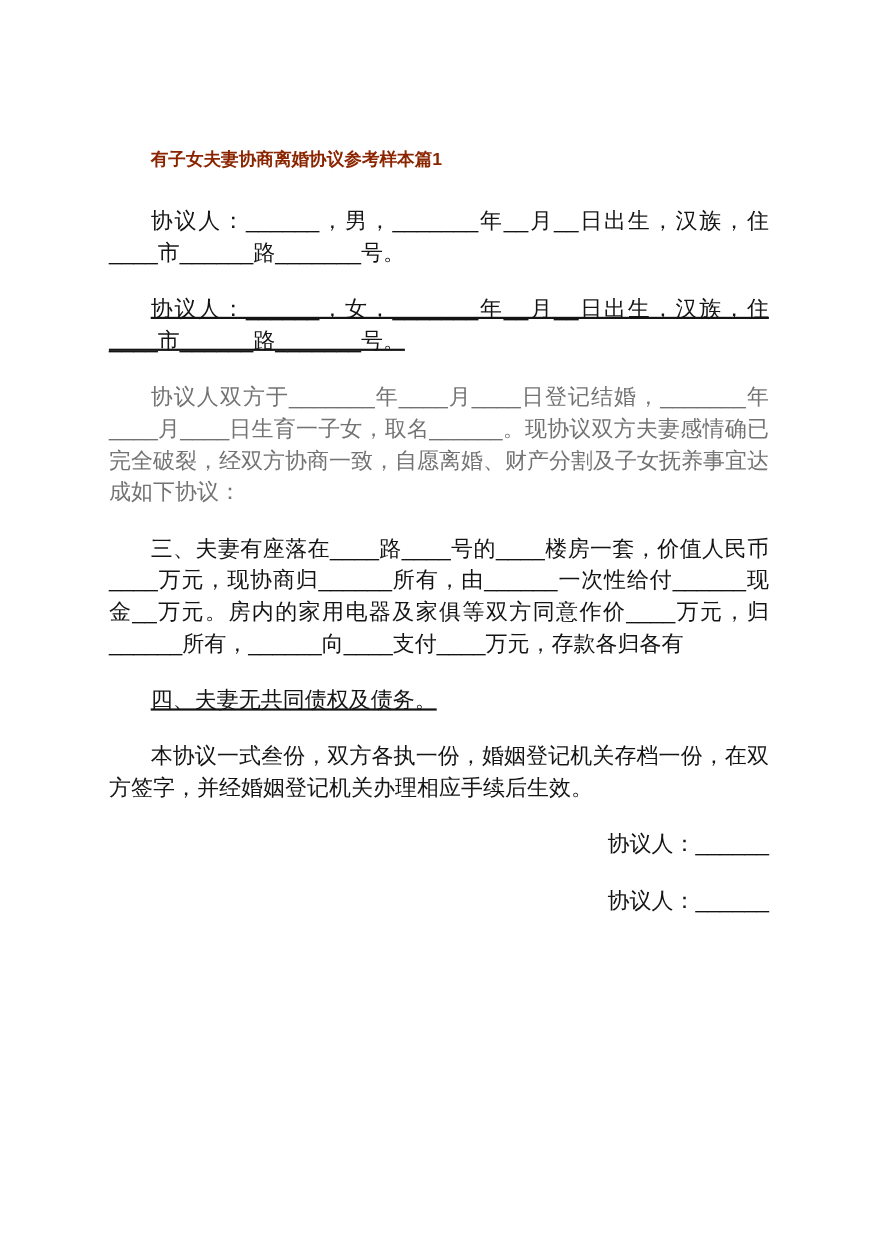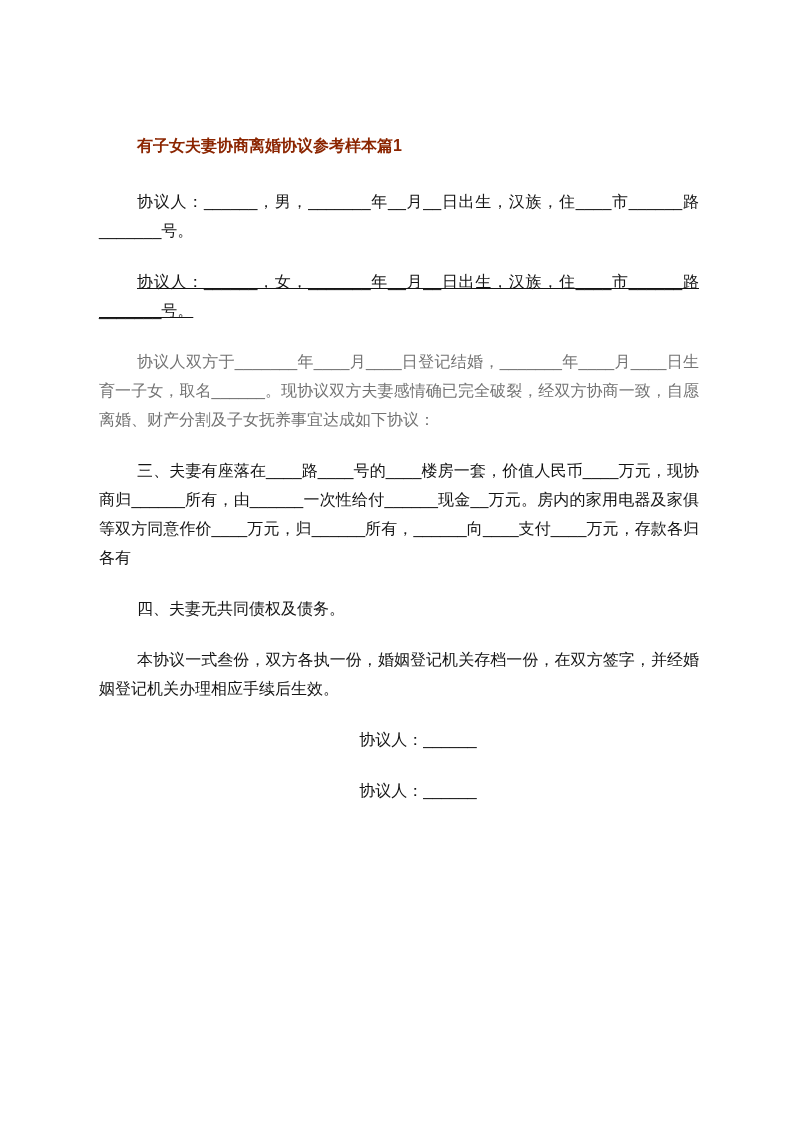--- a/index.html
+++ b/index.html
@@ -20,38 +20,38 @@
   }
   .doc-title {
     font-size: 16px;
     line-height: 29px;
     font-weight: bold;
     text-indent: 38px;
     margin: 0 0 27px 0;
     white-space: nowrap;
   }
   .para {
-    font-size: 16px;
+    font-size: 20px;
     line-height: 29px;
     margin: 0 0 22px 0;
     text-align: justify;
     text-indent: 38px;
     word-break: normal;
   }
   .sig {
-    text-align: center;
+    text-align: right;
   }
 </style>
 </head>
 <body>
 
 <div class="page" style="background: rgb(255, 255, 255);">
   <h1 class="doc-title" style="color: rgb(139, 37, 0);">有子女夫妻协商离婚协议参考样本篇1</h1>
 
   <p class="para" style="color: rgb(20, 20, 20);">协议人：______，男，_______年__月__日出生，汉族，住____市______路_______号。</p>
   <p class="para" style="color: rgb(20, 20, 20); text-decoration: underline;">协议人：______，女，_______年__月__日出生，汉族，住____市______路_______号。</p>
   <p class="para" style="color: #737373;">协议人双方于_______年____月____日登记结婚，_______年____月____日生育一子女，取名______。现协议双方夫妻感情确已完全破裂，经双方协商一致，自愿离婚、财产分割及子女抚养事宜达成如下协议：</p>
   <p class="para" style="color: rgb(20, 20, 20);">三、夫妻有座落在____路____号的____楼房一套，价值人民币____万元，现协商归______所有，由______一次性给付______现金__万元。房内的家用电器及家俱等双方同意作价____万元，归______所有，______向____支付____万元，存款各归各有</p>
-  <p class="para" style="color: rgb(20, 20, 20);">四、夫妻无共同债权及债务。</p>
+  <p class="para" style="color: rgb(20, 20, 20); text-decoration: underline;">四、夫妻无共同债权及债务。</p>
   <p class="para" style="color: rgb(20, 20, 20); font-family: Liberation Serif, serif;">本协议一式叁份，双方各执一份，婚姻登记机关存档一份，在双方签字，并经婚姻登记机关办理相应手续后生效。</p>
   <p class="para sig" style="color: rgb(20, 20, 20);">协议人：______</p>
   <p class="para sig" style="color: rgb(20, 20, 20);">协议人：______</p>
 </div>
 
 </body></html>

